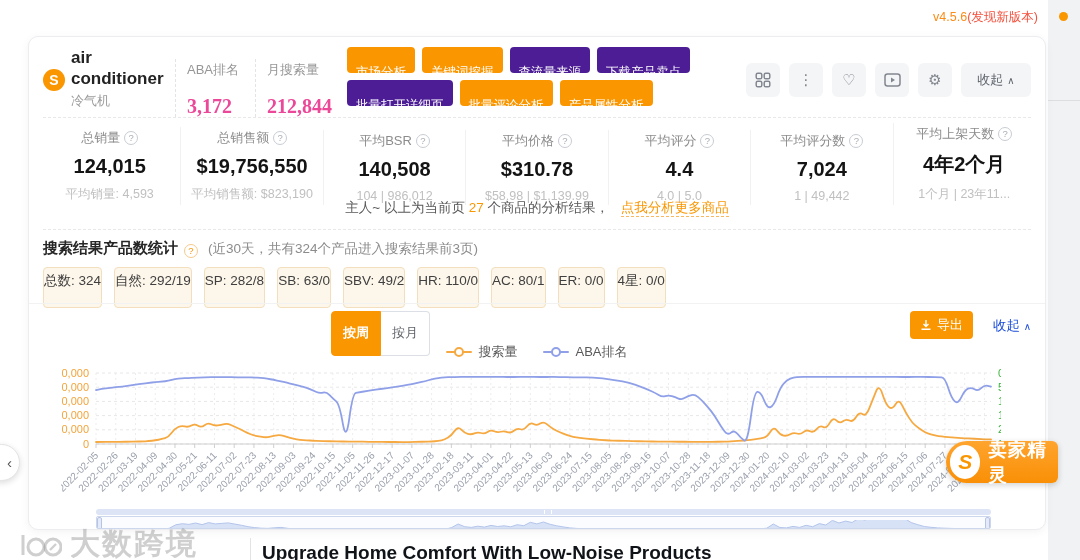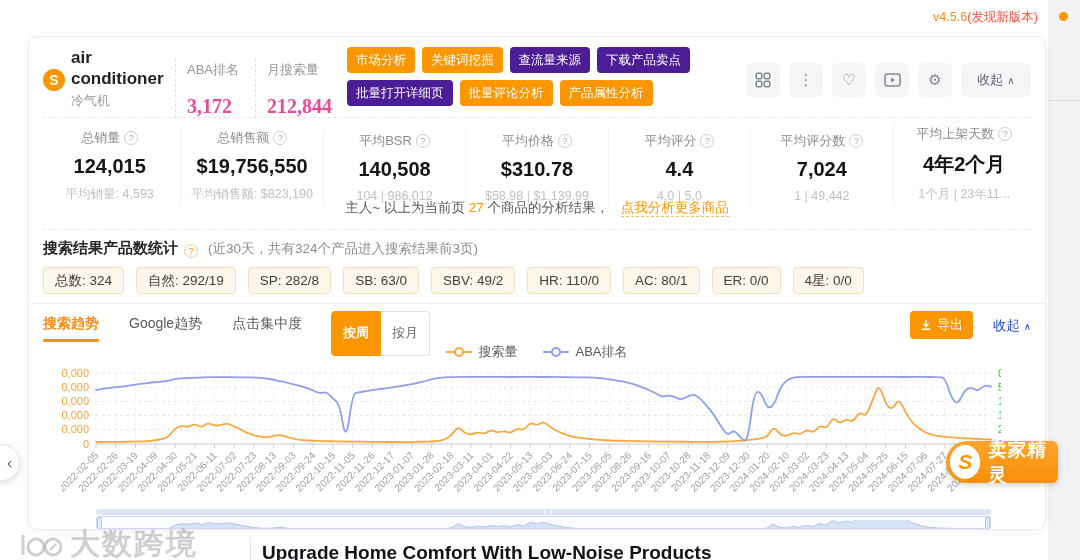--- a/index.html
+++ b/index.html
@@ -20,21 +20,21 @@
     background:#fa9600; color:#fff; font-weight:bold; font-size:14px; text-align:center; line-height:22px; }
   .kw-text { position:absolute; left:42px; top:10px; }
   .kw-text .kw { font-size:17px; font-weight:bold; color:#222; line-height:21px; }
   .kw-text .kwcn { font-size:13px; color:#9b9b9b; margin-top:3px; }
   .vsep { position:absolute; top:22px; height:58px; border-left:1px dashed #e4e4e4; }
   .metric { position:absolute; top:24px; }
   .metric .lbl { font-size:13px; color:#969696; }
   .metric .val { font-size:20px; font-weight:bold; color:#ec4899; margin-top:16px;font-family:Liberation Serif, serif; }
 
   .btns { position:absolute; left:318px; top:10px; width:410px; display:flex; flex-wrap:wrap; gap:7px; }
-  .abtn { height:26px; line-height:26px; padding:0 9px; border-radius:4px; color:#fff; font-size:12.5px; cursor:pointer; white-space:nowrap; }
+  .abtn { height:26px; line-height:26px; padding:12px 9px; border-radius:4px; color:#fff; font-size:12.5px; cursor:pointer; white-space:nowrap; }
   .abtn.orange { background:#fa9600; }
   .abtn.green { background:#4c1d95; }
 
   .iconrow { position:absolute; right:14px; top:26px; display:flex; gap:9px; align-items:center; }
   .itile { width:34px; height:34px; border-radius:6px; background:#f4f5f7; color:#83878f;
     display:flex; align-items:center; justify-content:center; font-size:15px; cursor:pointer; }
   .itile.wide { width:70px; font-size:13px; color:#5f646c; gap:4px; }
 
   .hdash { position:absolute; left:14px; right:14px; border-top:1px dashed #e8e8e8; }
 
@@ -51,21 +51,21 @@
 
   .summary { position:absolute; left:0; right:0; top:162px; text-align:center; font-size:13.5px; color:#595959; }
   .summary .cnt { color:#fa9600; font-weight:normal; }
   .summary .lnk { color:#fa9600; cursor:pointer; border-bottom:1px dashed #fab85e; margin-left:8px; padding-bottom:1px; }
 
   
   .srs-title { position:absolute; left:14px; top:202px; display:flex; align-items:flex-end; gap:6px; }
   .srs-title .t { font-size:15px; font-weight:bold; color:#262626; }
   .srs-title .s { font-size:13.5px; color:#8c8c8c; margin-left:4px; }
   .chips { position:absolute; left:14px; top:230px; display:flex; gap:12px; }
-  .chip { height:27px; line-height:25px; padding:0 11px; border:1px solid #f3dfbd; background:#fdf6ea;
+  .chip { height:41px; line-height:25px; padding:0 0; border:1px solid #f3dfbd; background:#fdf6ea;
     border-radius:4px; font-size:13.5px; color:#404040; white-space:nowrap; }
 
   .hline { position:absolute; left:0; right:0; top:266px; border-top:1px solid #f2f2f2; }
 
   
   .tabs { position:absolute; left:14px; top:278px; display:flex; gap:30px; }
   .tab { font-size:14px; color:#595959; cursor:pointer; padding-bottom:9px; position:relative; }
   .tab.active { color:#fa8c16; font-weight:bold; }
   .tab.active::after { content:""; position:absolute; left:0; right:0; bottom:0; height:3px; border-radius:2px; background:#fa8c16; }
   .toggle { position:absolute; left:302px; top:274px; display:flex; cursor:pointer; }
@@ -240,26 +240,20 @@
       <div class="chip">SB: 63/0</div>
       <div class="chip">SBV: 49/2</div>
       <div class="chip">HR: 110/0</div>
       <div class="chip">AC: 80/1</div>
       <div class="chip">ER: 0/0</div>
       <div class="chip">4星: 0/0</div>
     </div>
 
   <div class="hline"></div>
 
-  <div class="tabs" id="tabs">
-      <div class="tab active">搜索趋势</div>
-      <div class="tab">Google趋势</div>
-      <div class="tab">点击集中度</div>
-      <div class="tab">PPC竞价</div>
-    </div>
   <div class="toggle" id="period-toggle">
       <span class="tgl active">按周</span>
       <span class="tgl">按月</span>
     </div>
   <div class="export">
     <svg width="12" height="12" viewBox="0 0 12 12">
         <path d="M6 1 v6 M3.5 5 L6 7.5 L8.5 5" stroke="#fff" stroke-width="1.4" fill="none"></path>
         <path d="M1.5 9.5 h9 v1.5 h-9 z" fill="#fff"></path>
       </svg>
     <span>导出</span>

